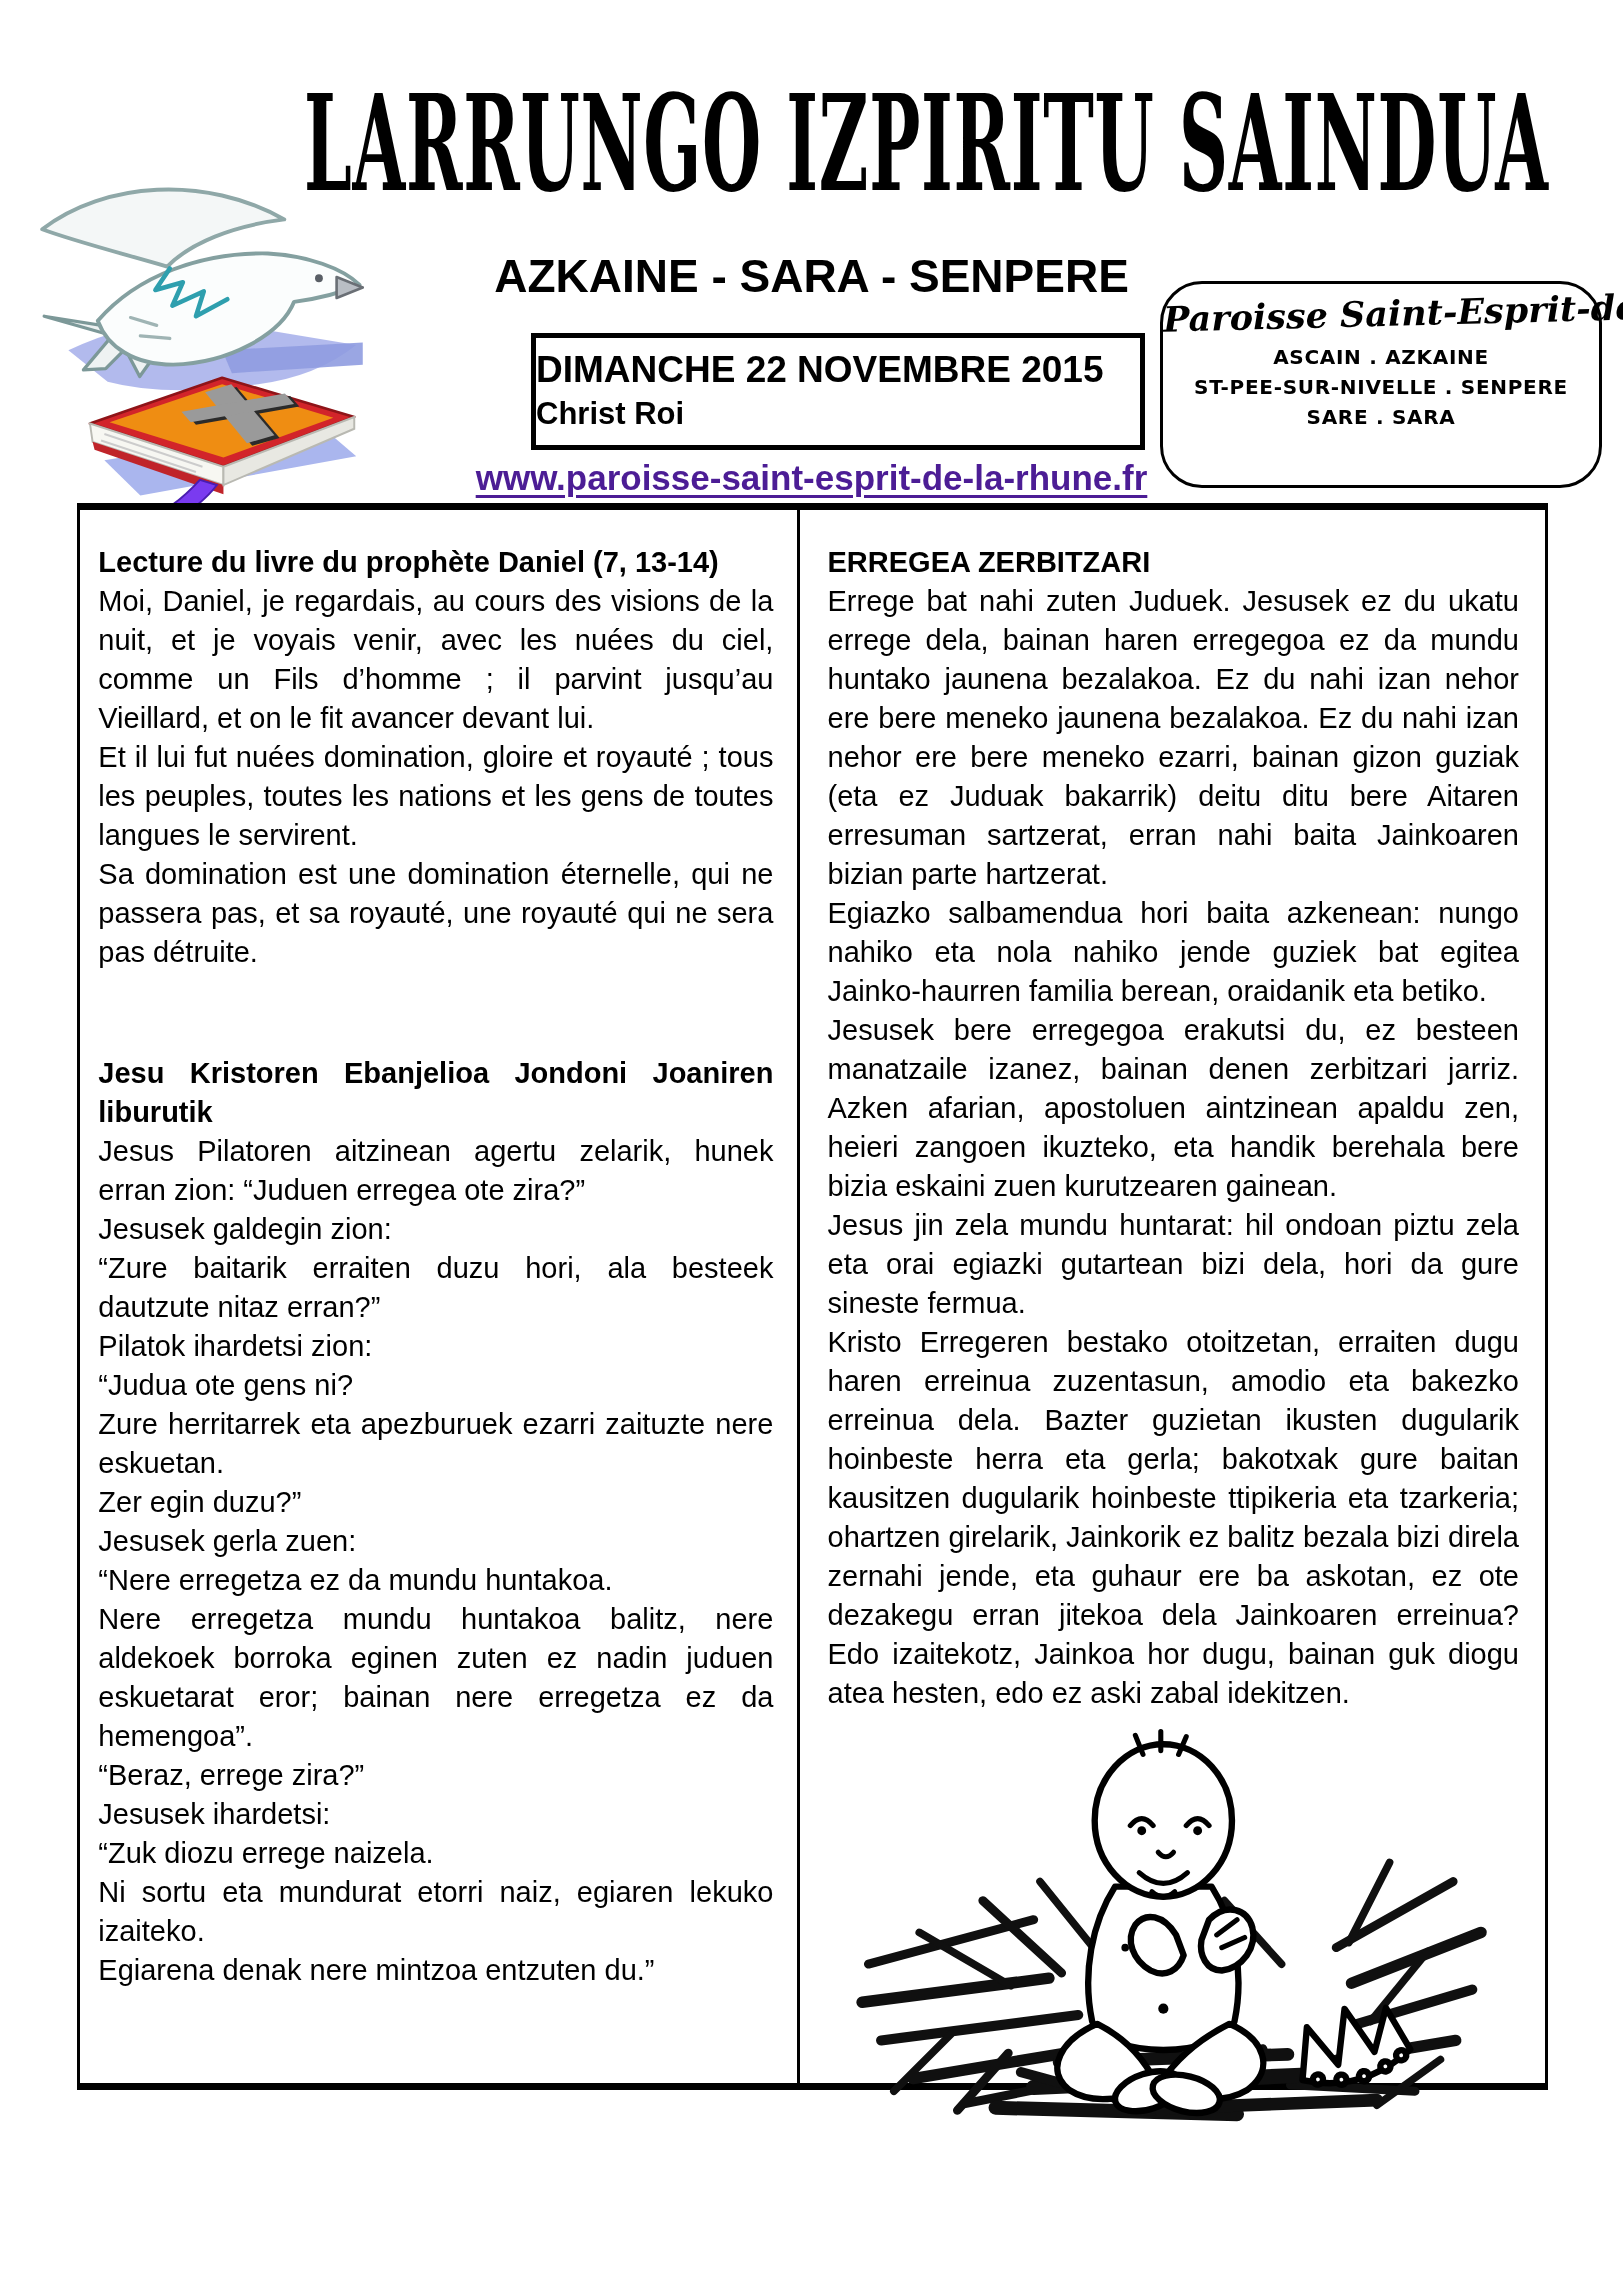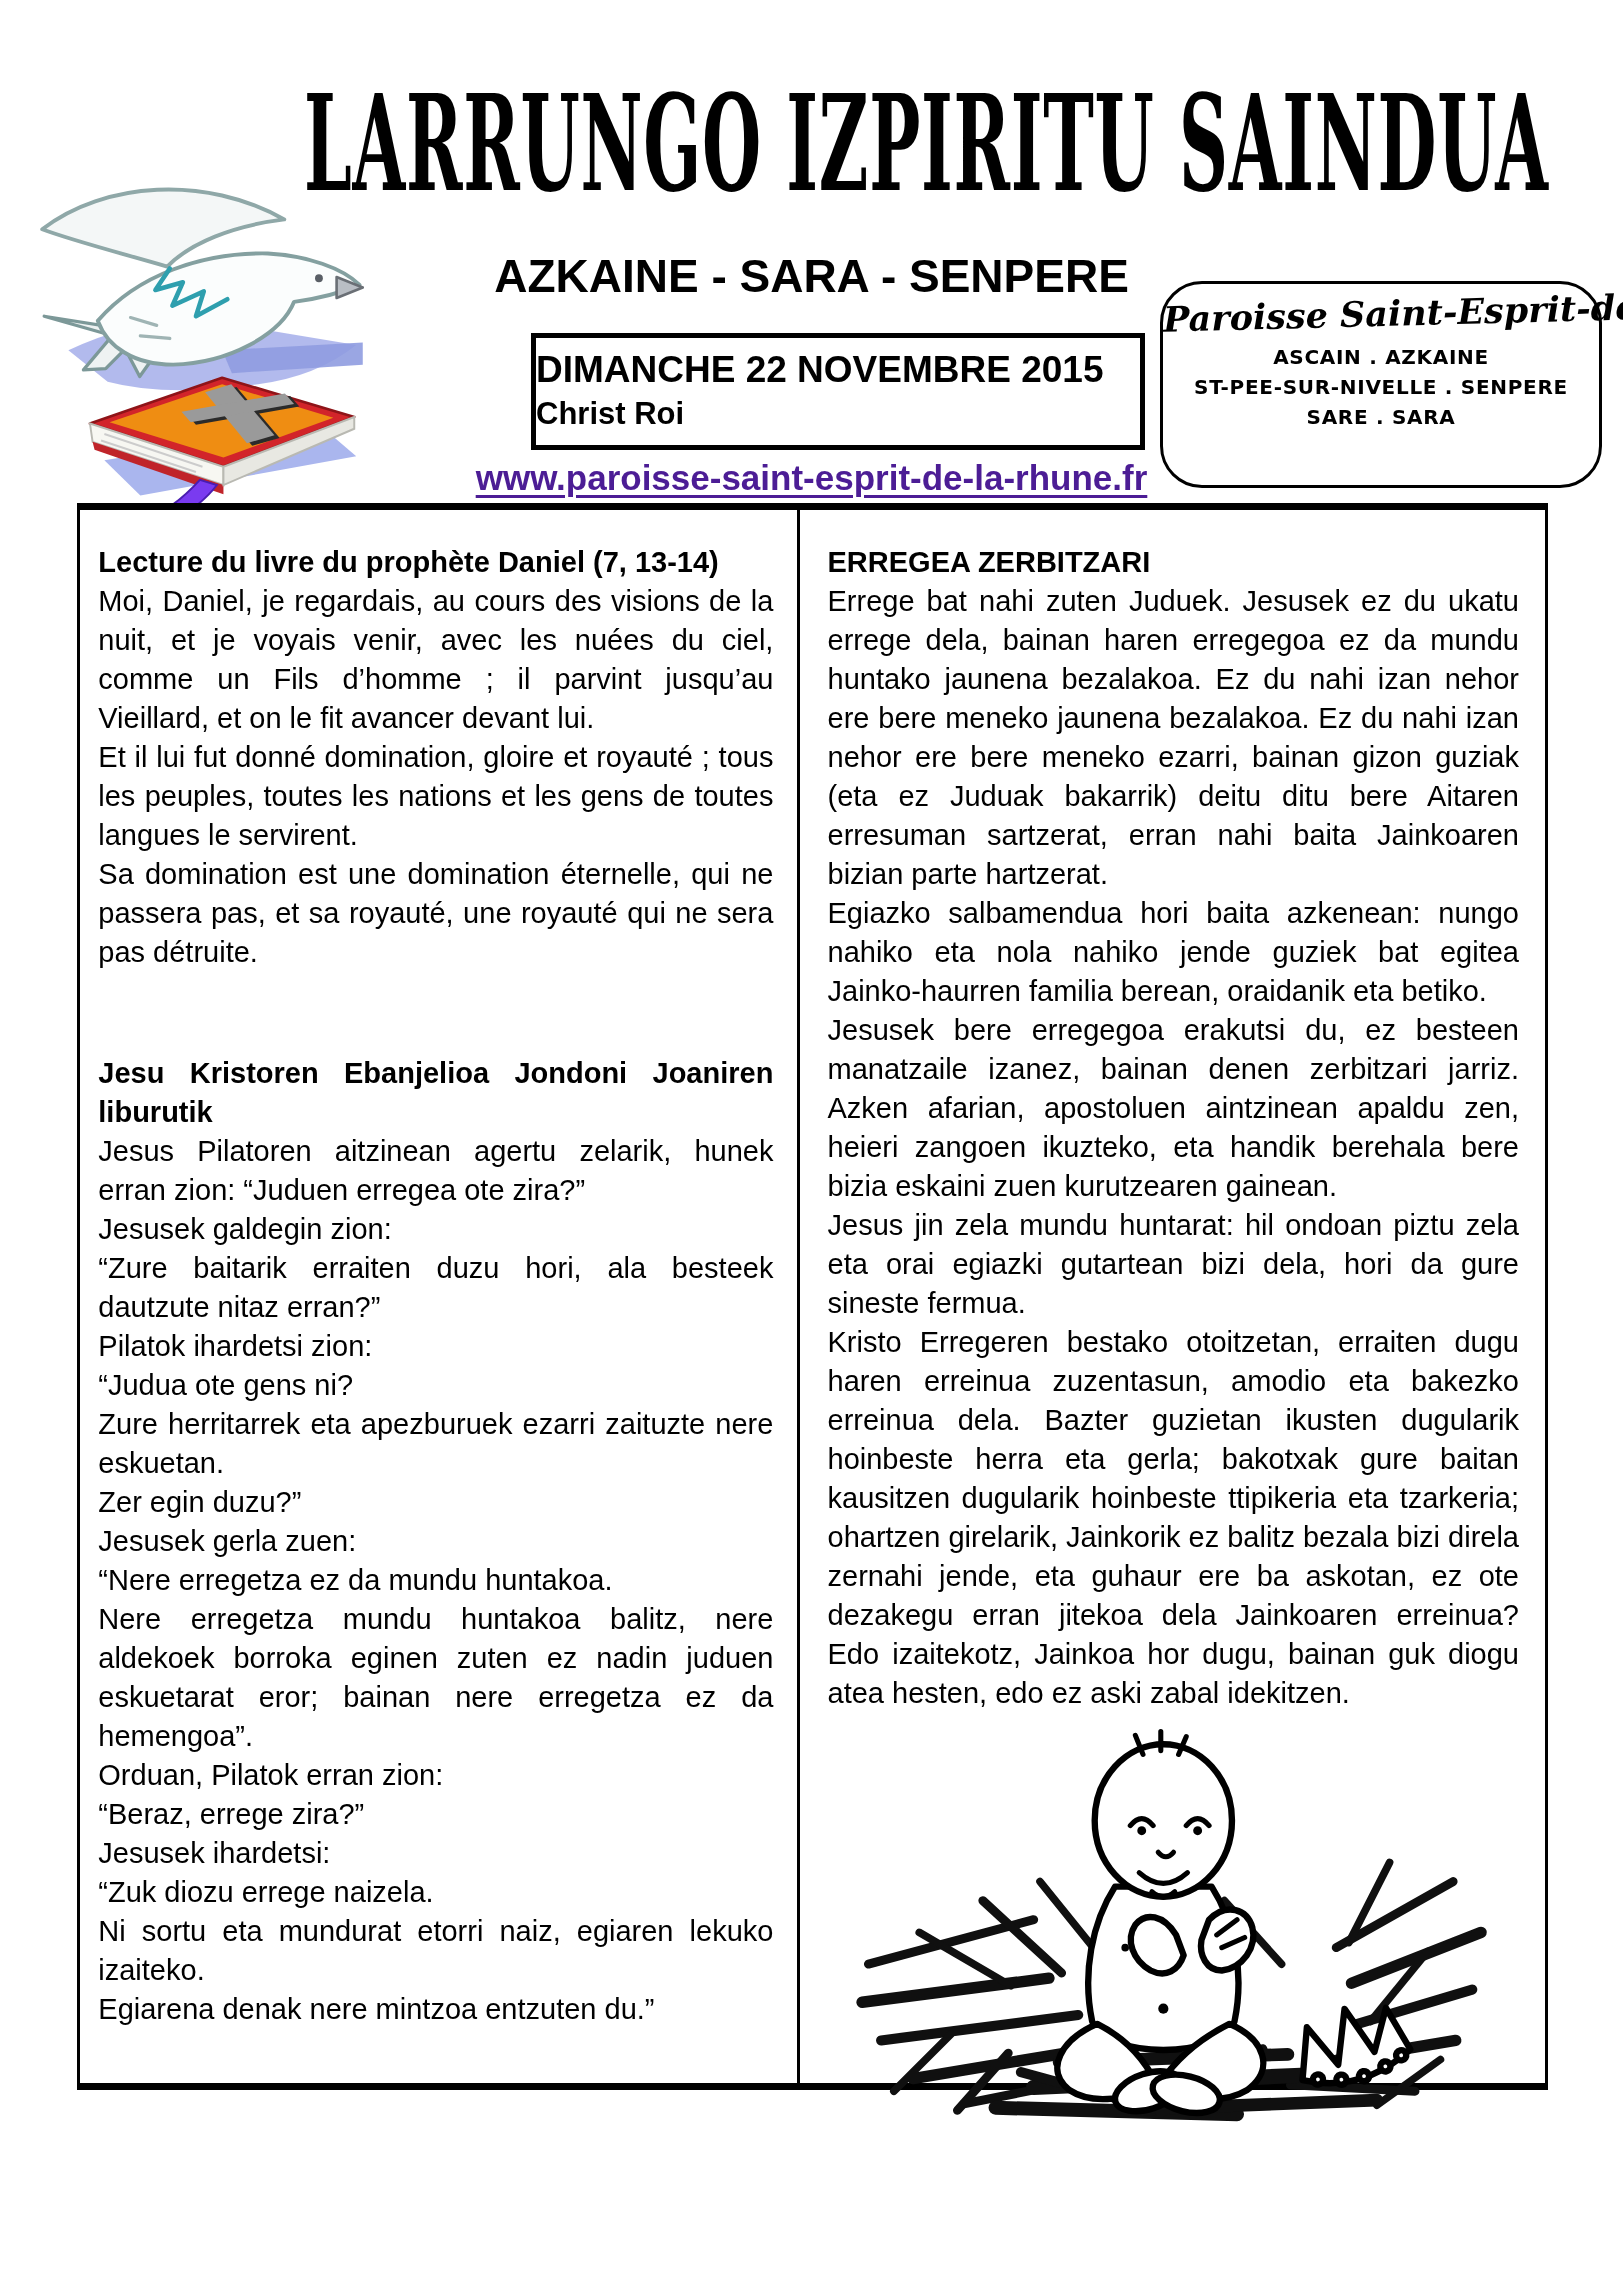--- a/index.html
+++ b/index.html
@@ -101,34 +101,33 @@
       <div>ST-PEE-SUR-NIVELLE . SENPERE</div>
       <div>SARE . SARA</div>
     </div>
   </div>
 
   <div class="mainbox">
 
     <div class="col col-left">
       <p class="h">Lecture du livre du prophète Daniel (7, 13-14)</p>
       <p>Moi, Daniel, je regardais, au cours des visions de la nuit, et je voyais venir, avec les nuées du ciel, comme un Fils d’homme ; il parvint jusqu’au Vieillard, et on le fit avancer devant lui.</p>
-      <p>Et il lui fut donné domination, gloire et royauté ; tous les peuples, toutes les nations et les gens de toutes langues le servirent.</p>
+      <p>Et il lui fut nuées domination, gloire et royauté ; tous les peuples, toutes les nations et les gens de toutes langues le servirent.</p>
       <p>Sa domination est une domination éternelle, qui ne passera pas, et sa royauté, une royauté qui ne sera pas détruite.</p>
       <p class="h h2">Jesu Kristoren Ebanjelioa Jondoni Joaniren liburutik</p>
       <p>Jesus Pilatoren aitzinean agertu zelarik, hunek erran zion: “Juduen erregea ote zira?”</p>
       <p>Jesusek galdegin zion:</p>
       <p>“Zure baitarik erraiten duzu hori, ala besteek dautzute nitaz erran?”</p>
       <p>Pilatok ihardetsi zion:</p>
       <p>“Judua ote gens ni?</p>
       <p>Zure herritarrek eta apezburuek ezarri zaituzte nere eskuetan.</p>
       <p>Zer egin duzu?”</p>
       <p>Jesusek gerla zuen:</p>
       <p>“Nere erregetza ez da mundu huntakoa.</p>
       <p>Nere erregetza mundu huntakoa balitz, nere aldekoek borroka eginen zuten ez nadin juduen eskuetarat eror; bainan nere erregetza ez da hemengoa”.</p>
-      <p>Orduan, Pilatok erran zion:</p>
       <p>“Beraz, errege zira?”</p>
       <p>Jesusek ihardetsi:</p>
       <p>“Zuk diozu errege naizela.</p>
       <p>Ni sortu eta mundurat etorri naiz, egiaren lekuko izaiteko.</p>
       <p>Egiarena denak nere mintzoa entzuten du.”</p>
     </div>
 
     <div class="col col-right">
       <p class="h">ERREGEA ZERBITZARI</p>
       <p>Errege bat nahi zuten Juduek. Jesusek ez du ukatu errege dela, bainan haren erregegoa ez da mundu huntako jaunena bezalakoa. Ez du nahi izan nehor ere bere meneko jaunena bezalakoa. Ez du nahi izan nehor ere bere meneko ezarri, bainan gizon guziak (eta ez Juduak bakarrik) deitu ditu bere Aitaren erresuman sartzerat, erran nahi baita Jainkoaren bizian parte hartzerat.</p>

